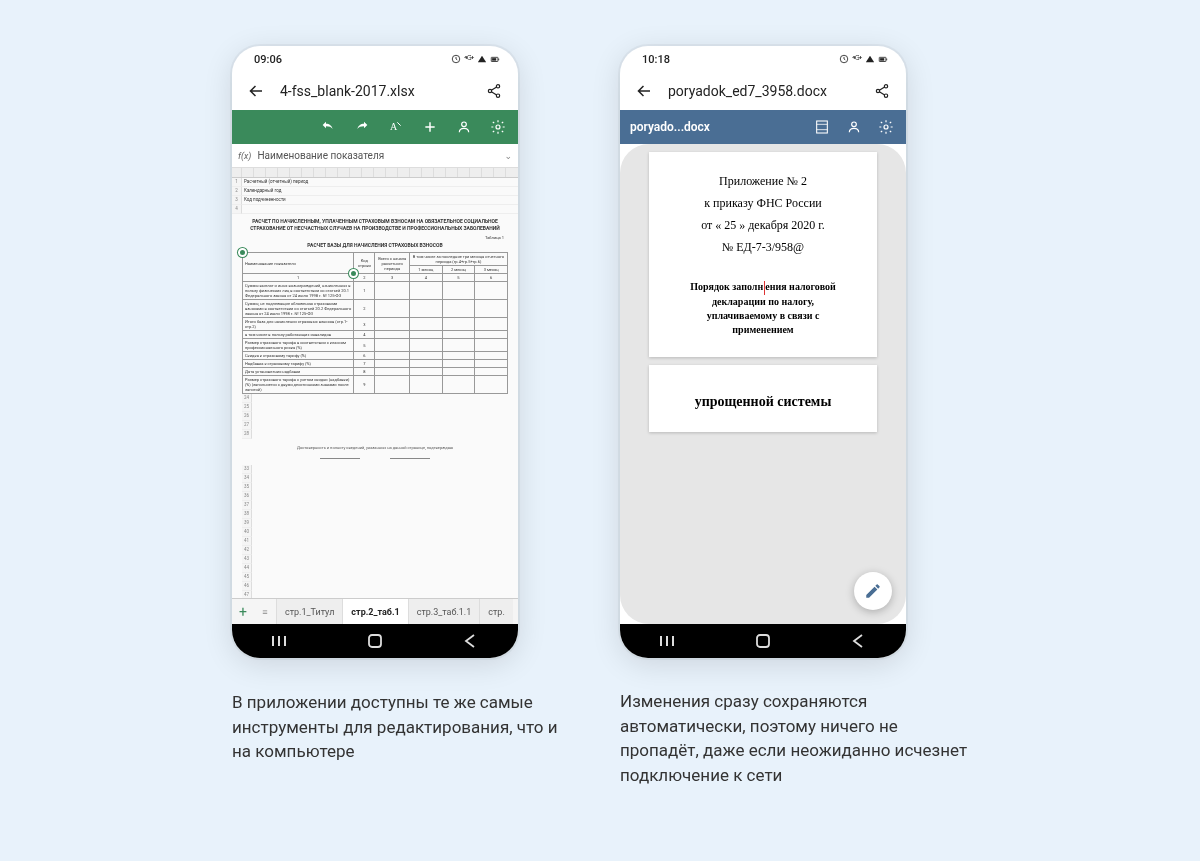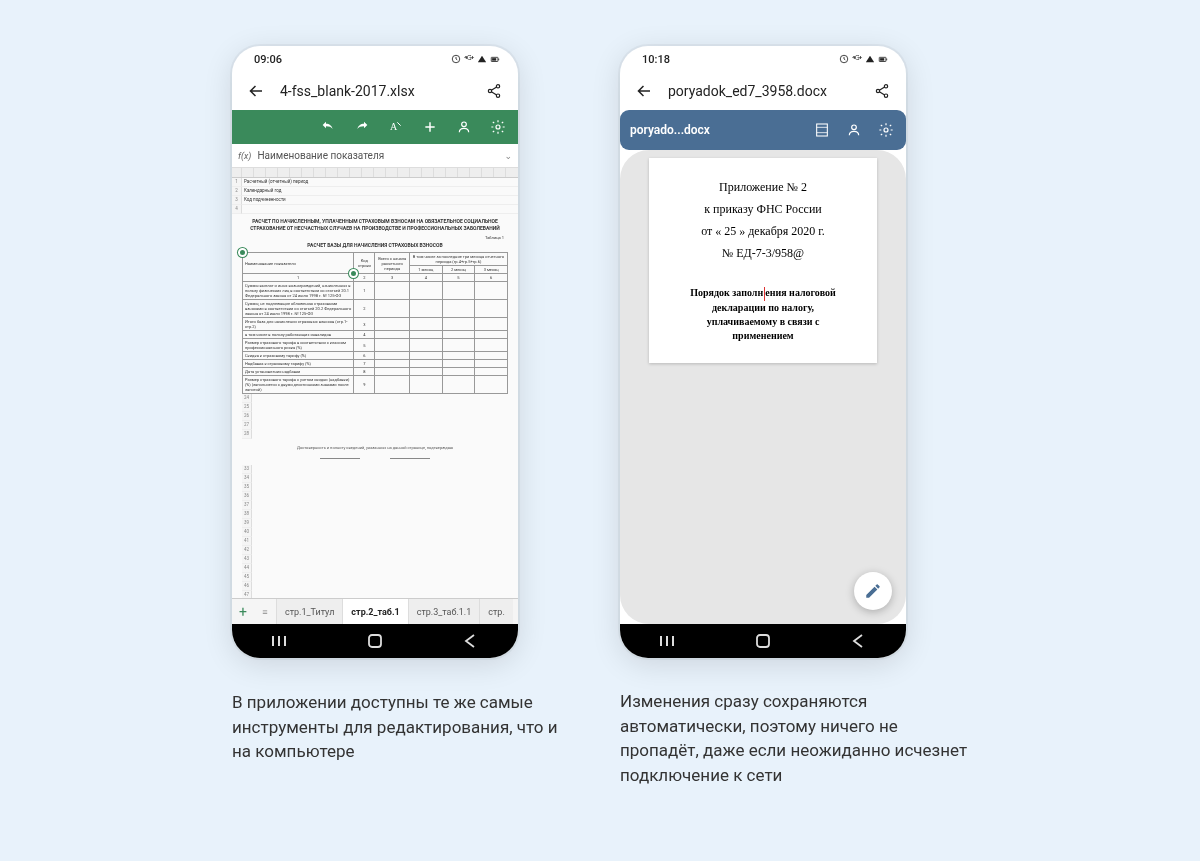--- a/index.html
+++ b/index.html
@@ -117,27 +117,26 @@
     background:#f5f5f5;
   }
   .sheet-tabs .add { width:22px; display:flex; align-items:center; justify-content:center; color:#3a8a5b; font-size:14px; cursor:pointer;}
   .sheet-tabs .menu { width:22px; display:flex; align-items:center; justify-content:center; color:#888; cursor:pointer;}
   .sheet-tabs .tab { padding:0 8px; display:flex; align-items:center; border-left:1px solid #ddd; cursor:pointer; background:#eee; white-space:nowrap; color:#555;}
   .sheet-tabs .tab.active { background:#fff; font-weight:700; color:#222;}
 
   
   .blue-toolbar {
     background: #4a6e94;
-    height: 40px;
+    height: 34px;
     display: flex;
     align-items: center;
     padding: 0 10px;
     gap: 12px;
     color:#fff;
-    border-radius:9px;
   }
   .blue-toolbar .doc-name { font-size: 12px; font-weight:600; flex:1; }
   .blue-toolbar .icon-btn { color:#fff; }
 
   .doc-body {
     flex:1;
     background:#e6e6e6;
     display:flex;
     flex-direction:column;
     align-items:center;
@@ -575,20 +574,23 @@
       </span>
   </div>
   <div class="doc-body">
     <div class="doc-page">
       <div class="hdr-line">Приложение № 2</div>
       <div class="hdr-line">к приказу ФНС России</div>
       <div class="hdr-line">от  « 25 »  декабря 2020 г.</div>
       <div class="hdr-line">№ ЕД-7-3/958@</div>
       <div class="main-title"><span>Порядок заполн</span><span class="cursor-mark"></span><span>ения налоговой декларации по налогу, уплачиваемому в связи с применением</span></div>
     </div>
+    <div class="doc-page doc-page2">
+      <span>упрощенной системы</span>
+    </div>
     <div class="fab">
       <svg width="18" height="18" viewBox="0 0 24 24">
           <path d="M3 17.25V21h3.75L17.8 9.94l-3.75-3.75L3 17.25zM20.7 7.04a1 1 0 0 0 0-1.41l-2.34-2.34a1 1 0 0 0-1.41 0l-1.83 1.83 3.75 3.75 1.83-1.83z" fill="#4a6e94"></path>
         </svg>
     </div>
   </div>
   <div class="nav-bar">
     <span class="nav-btn">
         <svg width="16" height="12" viewBox="0 0 16 12">
           <path d="M1 1v10M7 1v10M13 1v10" stroke="#ddd" stroke-width="2"></path>

